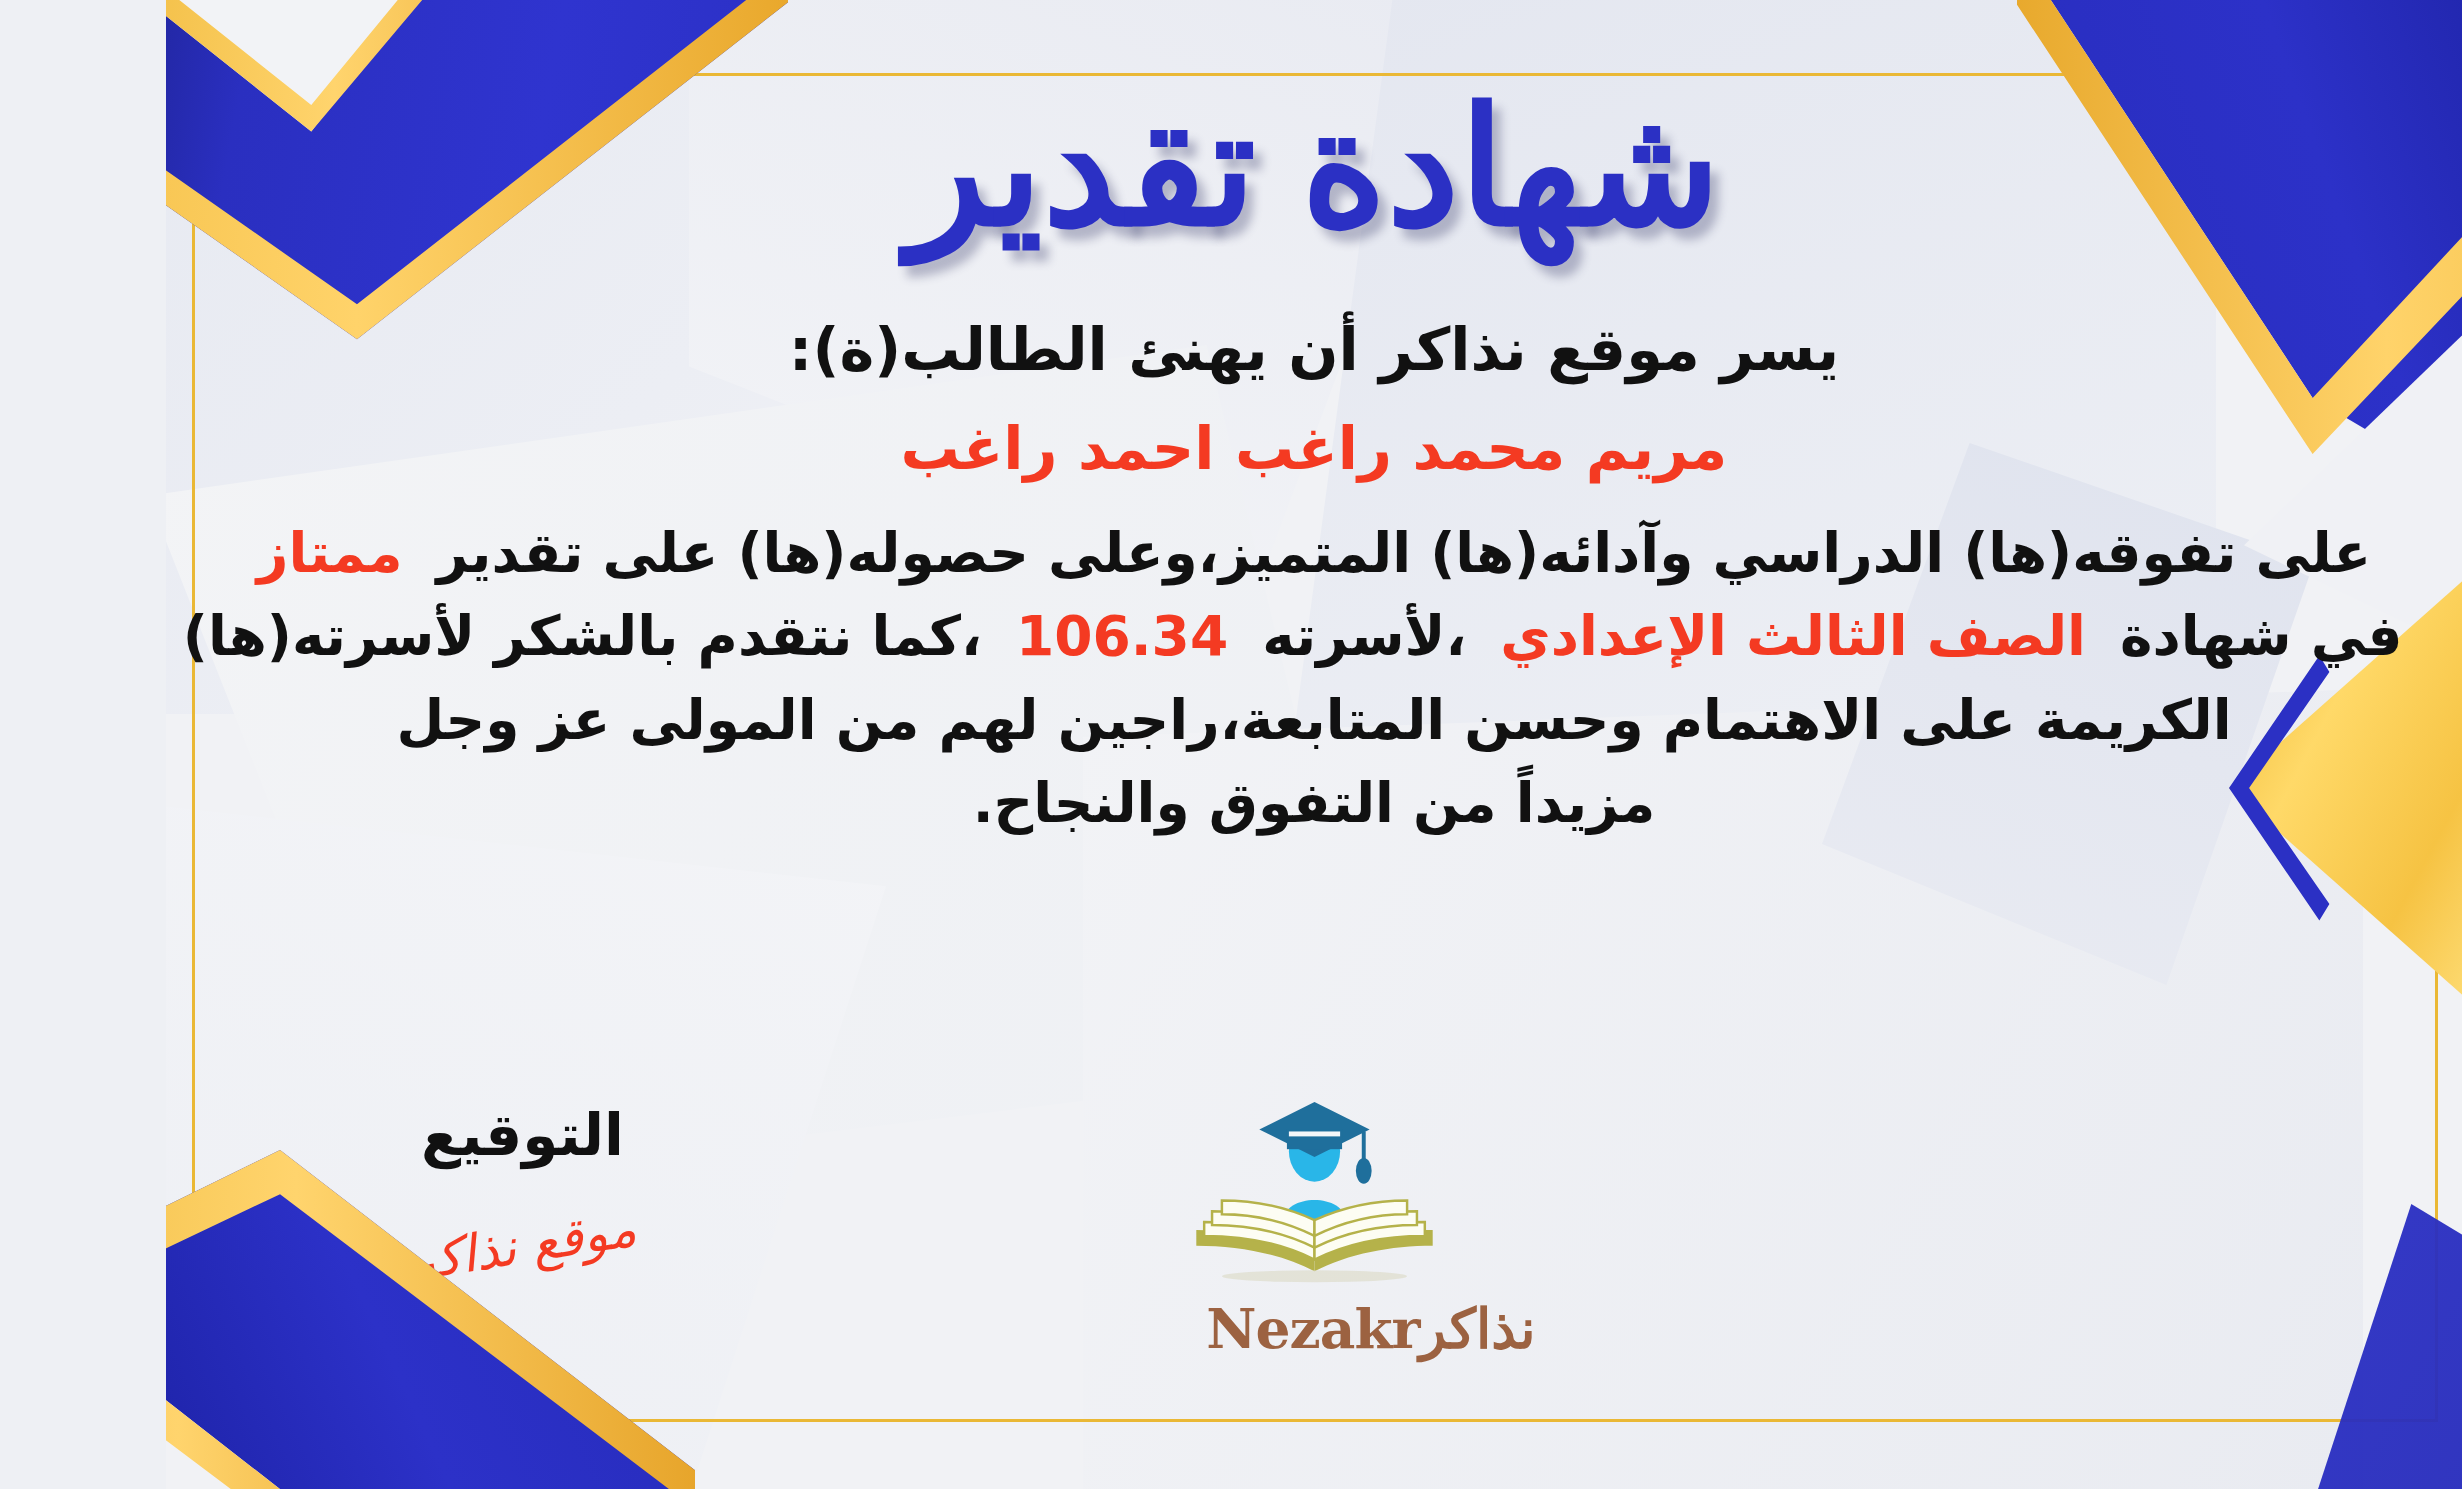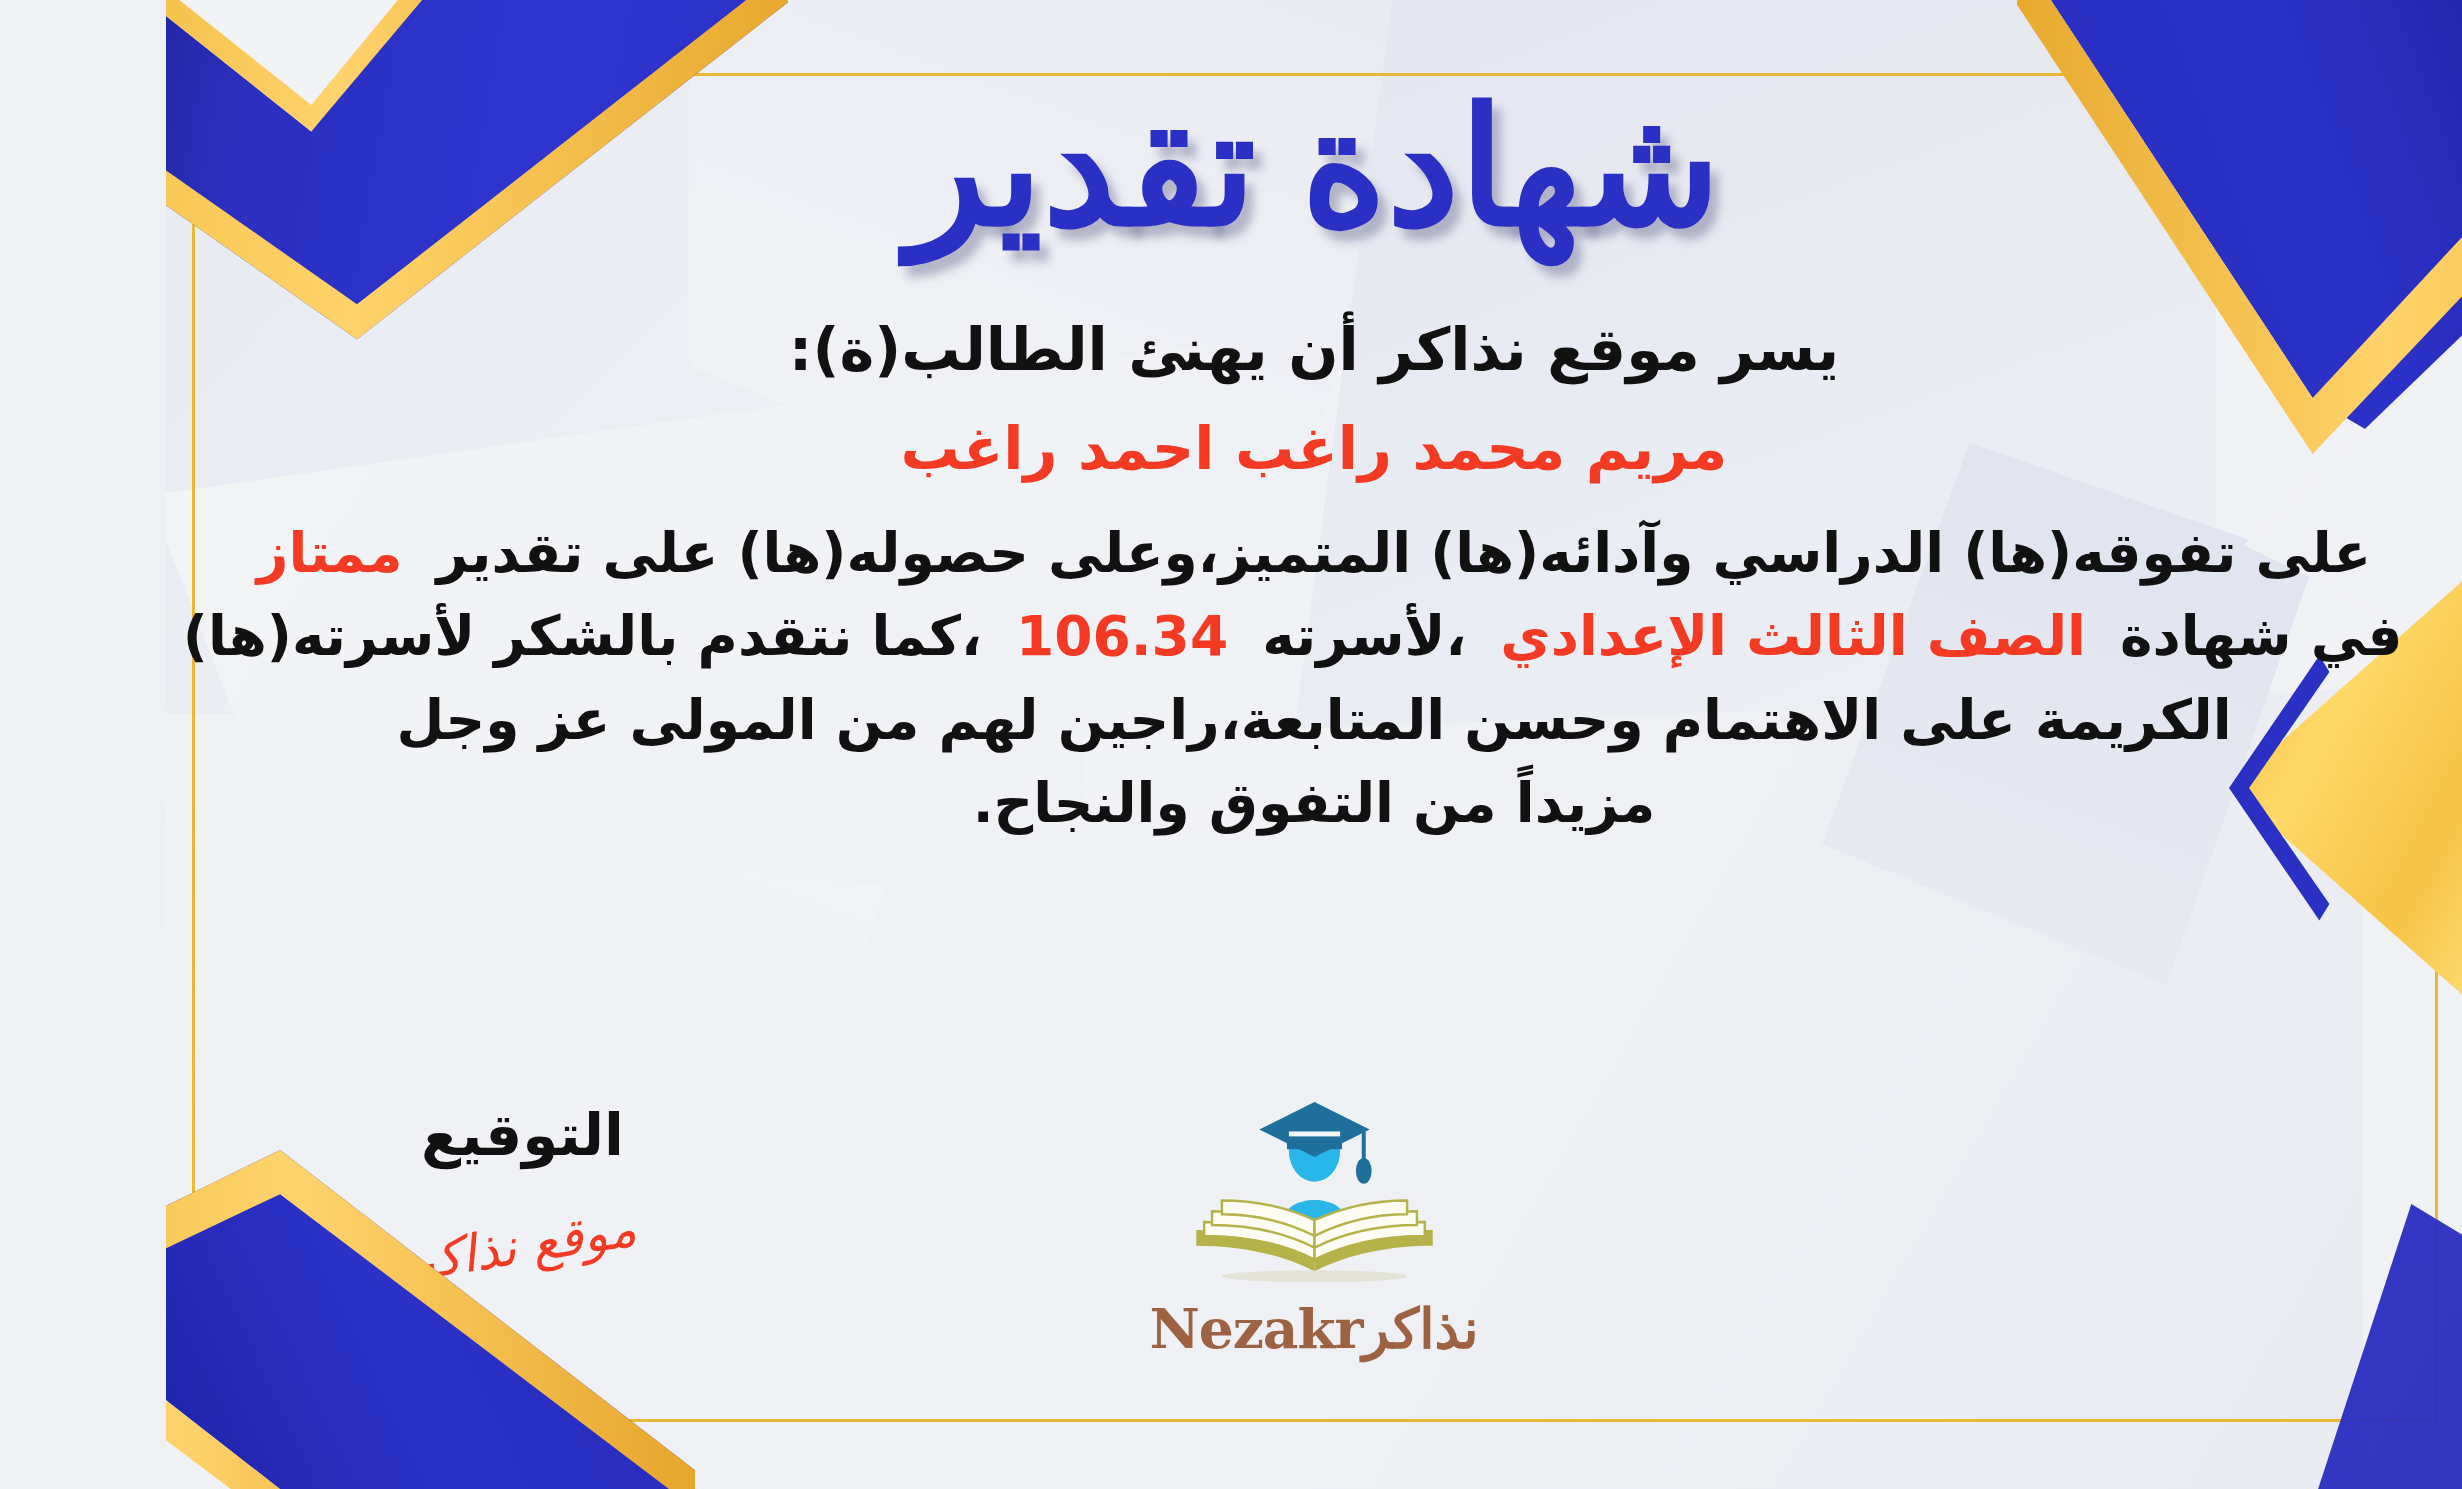--- a/index.html
+++ b/index.html
@@ -202,21 +202,21 @@
     color:#f43a22;
     font-family:"DejaVu Serif","Liberation Serif",serif;
     font-style:italic;
     transform:rotate(-9deg);
     display:inline-block;
   }
 
   
   .logo-wrap{
     position:absolute; left:50%; transform:translateX(-50%);
-    top:-4.9px; width:443px; text-align:center;
+    top:-4.9px; width:443px; 
   }
   .logo-mark{ width:276px; height:197px; margin:0 auto; }
   .logo-word{
     margin-top:3px;
     font-size:55px; font-weight:700;
     color:#9c6241;
     letter-spacing:-1px;
     font-family:"DejaVu Serif","Liberation Serif",serif;
     direction:rtl;
   }

